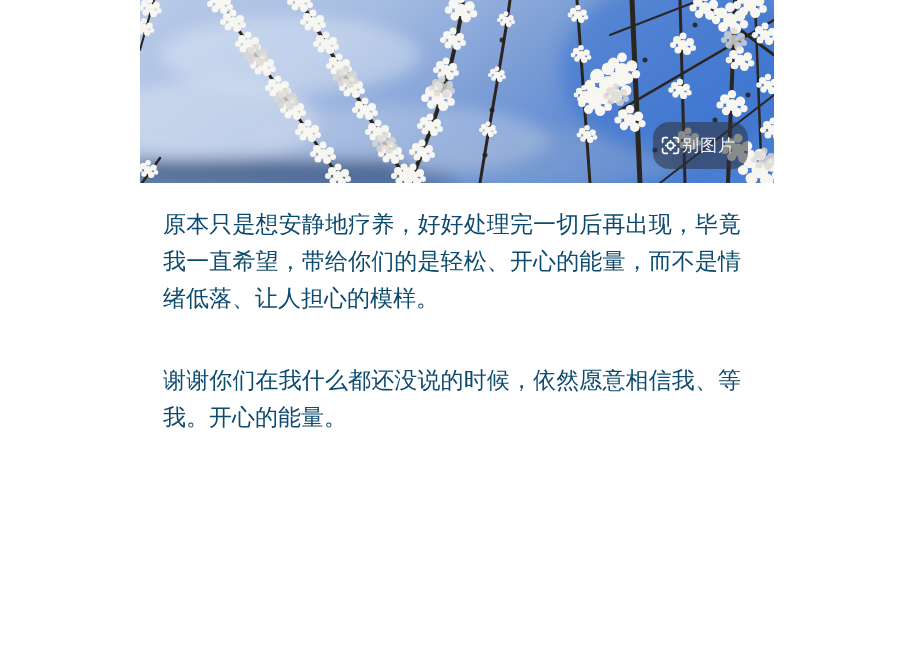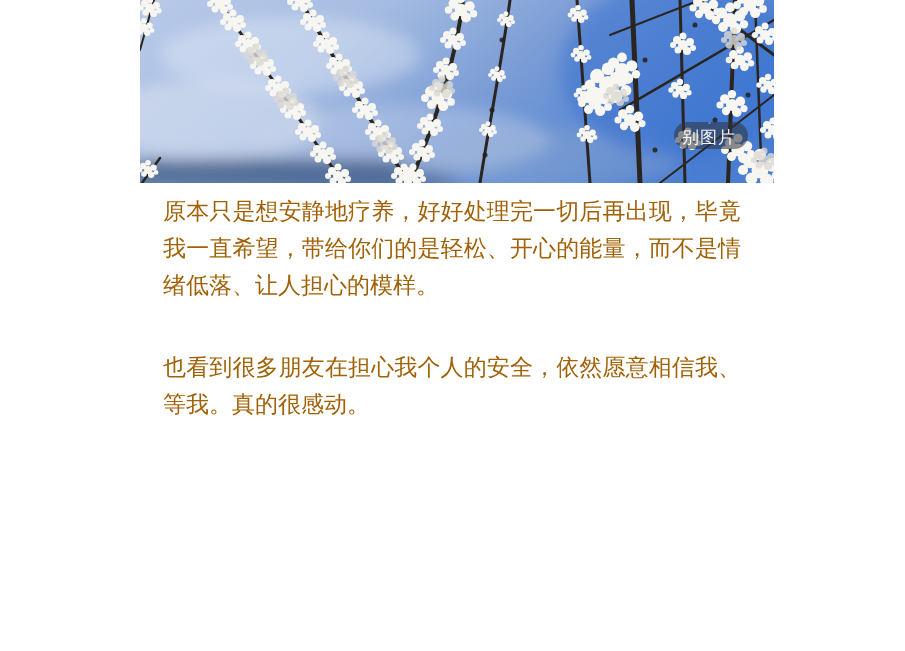--- a/index.html
+++ b/index.html
@@ -15,44 +15,43 @@
   .photo {
     position: absolute; left: 140px; top: 0;
     width: 634px; height: 183px;
     overflow: hidden;
   }
   .photo svg { display: block; width: 634px; height: 183px; }
 
   
   .badge {
     position: absolute; right: 26px; top: 122px;
-    height: 27px;
+    height: 47px;
     display: flex; align-items: center; gap: 2px;
     padding: 0 12px 0 8px;
     border-radius: 16px;
     background: rgba(47, 50, 56, 0.55);
     color: rgba(255,255,255,0.92);
     font-size: 17px; letter-spacing: 1px;
     cursor: pointer;
-    flex-direction: column;
   }
   .badge .scan-glyph { width: 19px; height: 19px; display: block; }
 
   
   .article {
     position: absolute; left: 163px; top: 193px;
     width: 578px;
   }
   .article p {
     font-size: 23px;
     line-height: 37px;
-    color: #a16207;
+    color: #0c4a6e;
     text-align: justify;
     word-break: break-all;
-    margin: 0 0 45px 0;
+    margin: 13px 0 45px 0;
   }
   .article p:last-child { margin-bottom: 0; }
 </style>
 </head>
 <body>
 
 <div class="page">
 
   <div class="photo">
     <svg viewBox="0 0 634 183" preserveAspectRatio="none">
@@ -200,16 +199,16 @@
           <circle cx="9" cy="13.3" r="1"></circle>
           <circle cx="4.7" cy="9" r="1"></circle>
         </g>
       </svg>
       <span>别图片</span>
     </div>
   </div>
 
   <div class="article">
     <p>原本只是想安静地疗养，好好处理完一切后再出现，毕竟我一直希望，带给你们的是轻松、开心的能量，而不是情绪低落、让人担心的模样。</p>
-    <p>也看到很多朋友在担心我个人的安全，依然愿意相信我、等我。真的很感动。</p>
+    <p>谢谢你们在我什么都还没说的时候，依然愿意相信我、等我。开心的能量。</p>
   </div>
 
 </div>
 
 </body></html>

